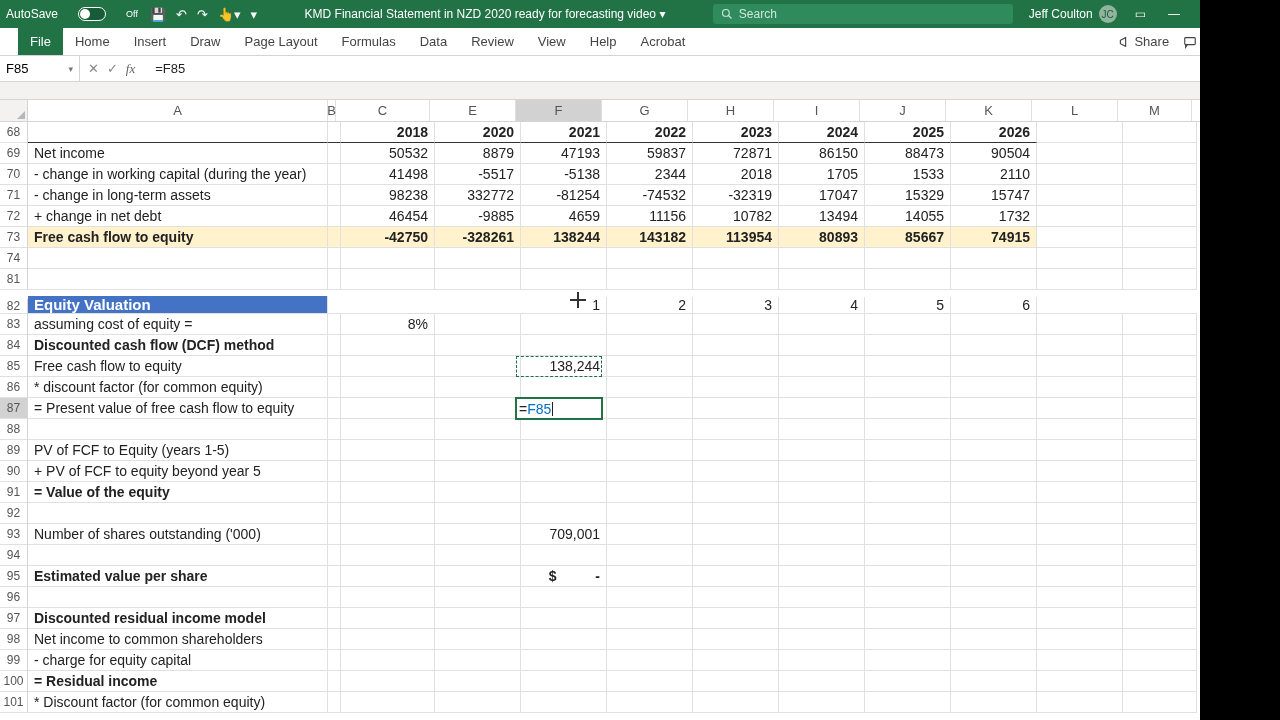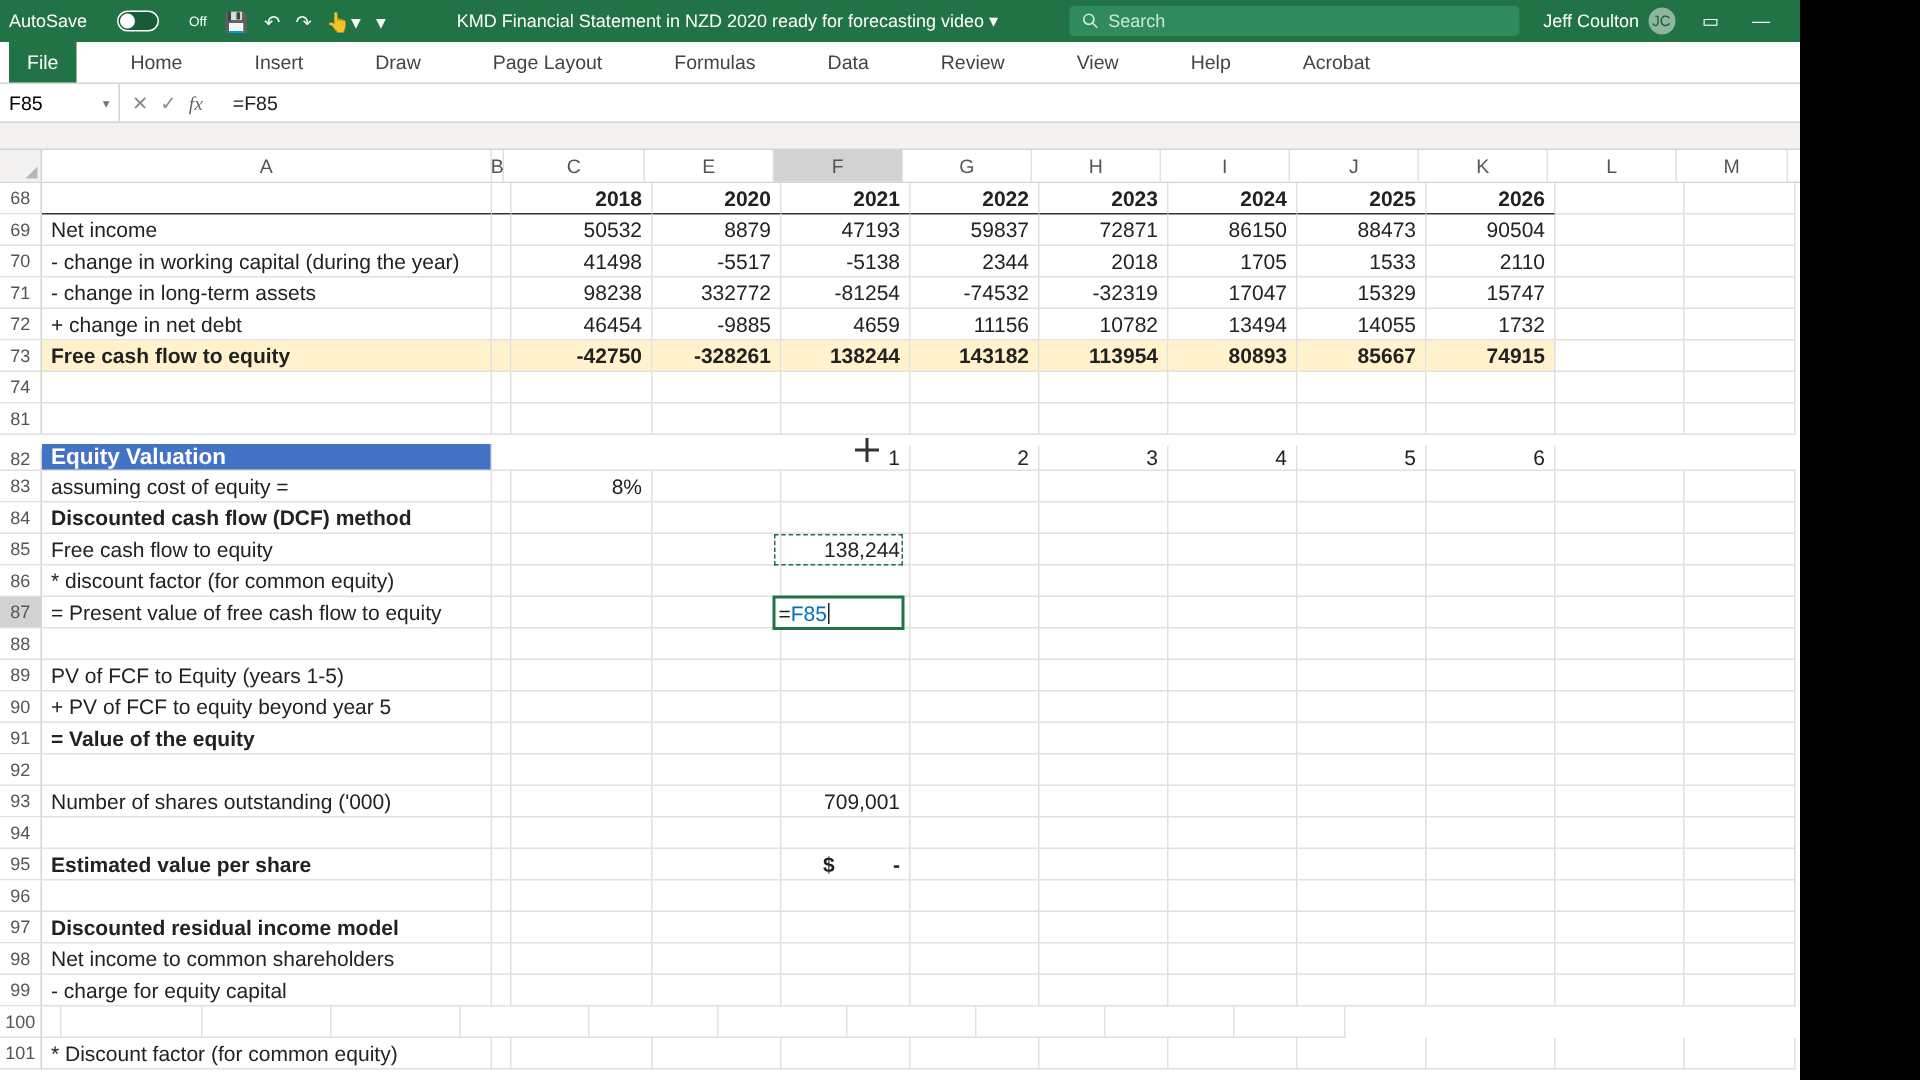--- a/index.html
+++ b/index.html
@@ -14,21 +14,21 @@
   .titlebar .qat span { opacity: .95; cursor: pointer; font-size: 13px; }
   .titlebar .doc { flex: 1; text-align: center; padding: 0 8px; }
   .titlebar .search { width: 300px; height: 20px; background: #2f8a5c; border-radius: 3px; display: flex; align-items: center; padding: 0 8px; gap: 6px; color: #cfe8da; margin-right: 16px;}
   .titlebar .search svg { width: 12px; height: 12px; fill: #cfe8da; }
   .titlebar .user { display: flex; align-items: center; gap: 6px; margin-right: 10px;}
   .titlebar .user .avatar { width: 18px; height: 18px; border-radius: 50%; background: #8fb59e; display:flex;align-items:center;justify-content:center; font-size:10px; color:#1d5c3b;}
   .titlebar .wincontrols { display: flex; gap: 0; }
   .titlebar .wincontrols div { width: 40px; height: 28px; display:flex; align-items:center; justify-content:center; font-size:12px;}
 
   
-  .ribbon { height: 28px; background: #fff; border-bottom: 1px solid #d4d4d4; display: flex; align-items: stretch; padding-left: 6px; gap: 24px; }
+  .ribbon { height: 28px; background: #fff; border-bottom: 1px solid #d4d4d4; display: flex; align-items: stretch; padding-left: 18px; }
   .ribbon .tab { padding: 0 12px; font-size: 13px; color: #444; display:flex; align-items:center; cursor:pointer;}
   .ribbon .tab.file { background: #217346; color: #fff; }
   .ribbon .spacer { flex: 1; }
   .ribbon .right { display:flex; align-items:center; gap:14px; padding-right:16px;}
   .ribbon .share, .ribbon .comments { font-size:13px; color:#444; display:flex; gap:4px; align-items:center; cursor:pointer;}
   .ribbon .share svg, .ribbon .comments svg { width:14px; height:14px;}
 
   
   .fbar { height: 26px; border-bottom: 1px solid #d4d4d4; display:flex; align-items:center; font-size:13px; background:#fff;}
   .fbar .namebox { width: 80px; border-right: 1px solid #d4d4d4; padding:0 6px; display:flex; align-items:center; justify-content:space-between; height:100%;}
@@ -129,20 +129,35 @@
   <div class="tab">Insert</div>
   <div class="tab">Draw</div>
   <div class="tab">Page Layout</div>
   <div class="tab">Formulas</div>
   <div class="tab">Data</div>
   <div class="tab">Review</div>
   <div class="tab">View</div>
   <div class="tab">Help</div>
   <div class="tab">Acrobat</div>
   <div class="spacer"></div>
+  <div class="right">
+    <div class="share">
+      <svg viewBox="0 0 16 16">
+          <path d="M11 3l-6 3v4l6 3V3z" fill="none" stroke="#444" stroke-width="1.3"></path>
+        </svg>
+      <span>Share</span>
+    </div>
+    <div class="comments">
+      <svg viewBox="0 0 16 16">
+          <rect x="2" y="3" width="12" height="8" rx="1" fill="none" stroke="#444" stroke-width="1.3"></rect>
+          <path d="M5 11l-2 3v-3" fill="none" stroke="#444" stroke-width="1.3"></path>
+        </svg>
+      <span>Comments</span>
+    </div>
+  </div>
 </div>
 
 <div class="fbar">
   <div class="namebox">
     <span>F85</span>
     <span class="dd">▾</span>
   </div>
   <div class="fxbtns">
     <span>✕</span>
     <span>✓</span>
@@ -565,20 +580,21 @@
         <div class="cell cG"></div>
         <div class="cell cH"></div>
         <div class="cell cI"></div>
         <div class="cell cJ"></div>
         <div class="cell cK"></div>
         <div class="cell cL"></div>
         <div class="cell cM"></div>
       </div>
     <div class="row">
         <div class="rh">100</div>
+        <div class="cell cA bold">= Residual income</div>
         <div class="cell cB"></div>
         <div class="cell cC"></div>
         <div class="cell cE"></div>
         <div class="cell cF"></div>
         <div class="cell cG"></div>
         <div class="cell cH"></div>
         <div class="cell cI"></div>
         <div class="cell cJ"></div>
         <div class="cell cK"></div>
         <div class="cell cL"></div>

